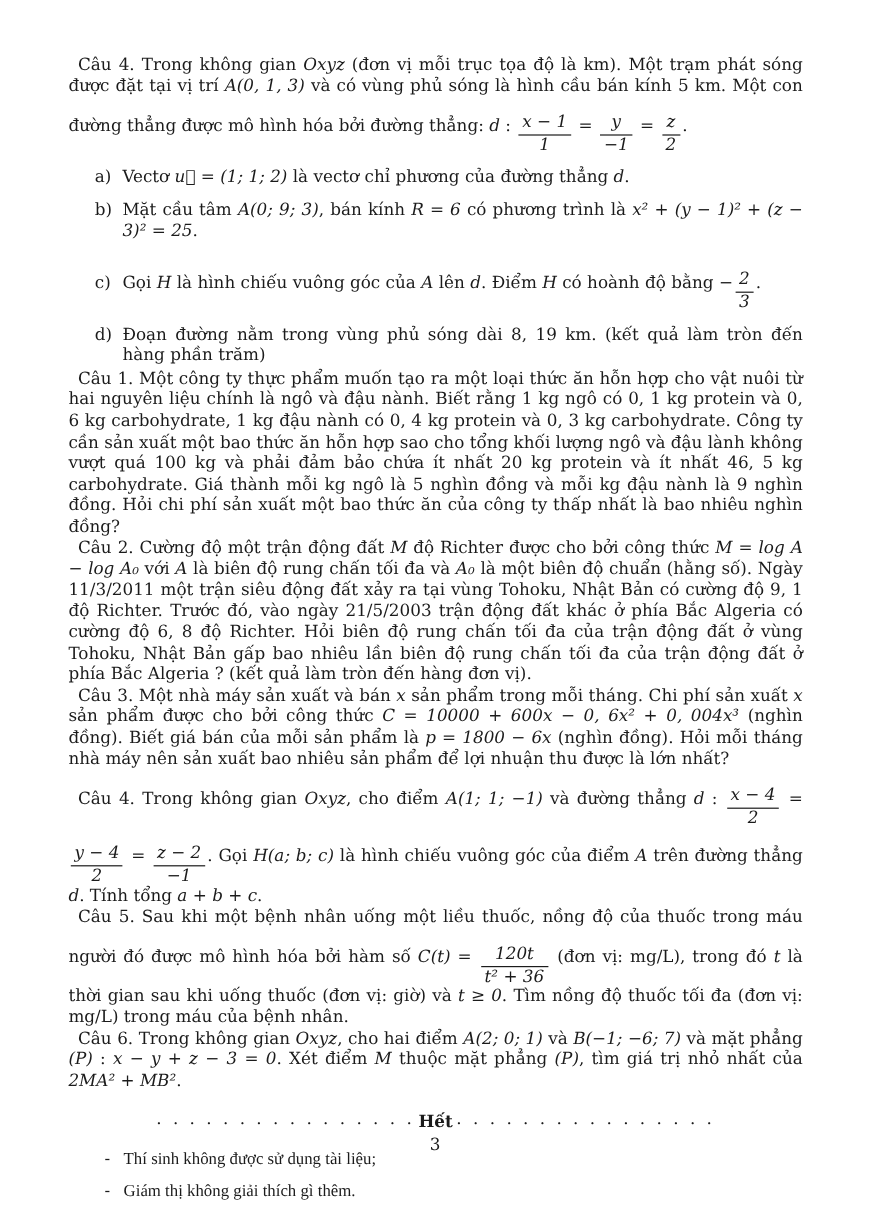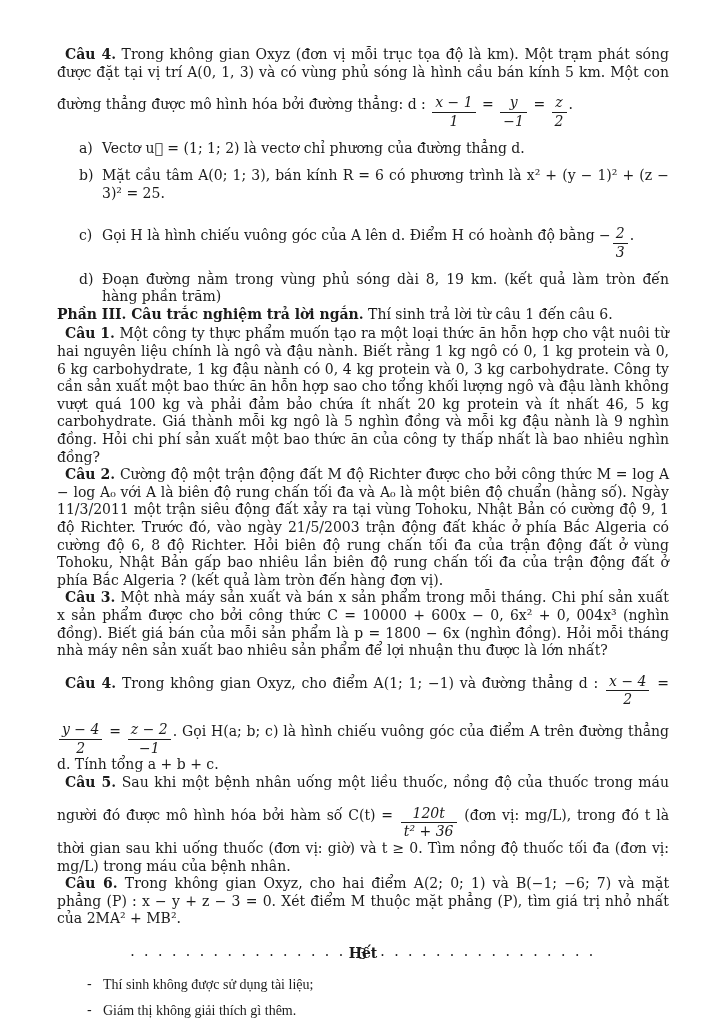--- a/index.html
+++ b/index.html
@@ -16,22 +16,22 @@
   }
   .content {
     position: absolute;
     left: 57px;
     top: 44px;
     width: 612px;
   }
   p.para { margin: 0; text-align: justify; }
   .q { margin-top: 5px; text-indent: 8px; }
   .q.tight { margin-top: 2px; }
-  .bold { font-weight: 700; }
-  .math { }
+  .bold { font-weight: 400; }
+  .math { font-style: italic; }
   .frac {
     display: inline-block;
     vertical-align: middle;
     text-align: center;
     margin: 0 2px;
     line-height: 1.12;
     font-style: italic;
     text-indent: 0;
   }
   .frac .fnum { display: block; padding: 1px 3px 1px; border-bottom: 1.2px solid #1b1b1b; margin-top: 13px; }
@@ -63,33 +63,32 @@
 
     <p class="para q tight"><span class="bold">Câu 4.</span> Trong không gian <span class="math">Oxyz</span> (đơn vị mỗi trục tọa độ là km). Một trạm phát sóng được đặt tại vị trí <span class="math">A(0, 1, 3)</span> và có vùng phủ sóng là hình cầu bán kính 5 km. Một con đường thẳng được mô hình hóa bởi đường thẳng: <span class="math">d</span> : <span class="frac"><span class="fnum">x − 1</span><span class="fden">1</span></span> = <span class="frac"><span class="fnum">y</span><span class="fden">−1</span></span> = <span class="frac"><span class="fnum">z</span><span class="fden">2</span></span>.</p>
 
     <section class="statements">
       <div class="statement">
         <span class="st-label">a)</span>
         <p class="st-body">Vectơ <span class="math">u⃗ = (1; 1; 2)</span> là vectơ chỉ phương của đường thẳng <span class="math">d</span>.</p>
       </div>
       <div class="statement">
         <span class="st-label">b)</span>
-        <p class="st-body">Mặt cầu tâm <span class="math">A(0; 1; 3)</span>, bán kính <span class="math">R = 6</span> có phương trình là <span class="math">x² + (y − 1)² + (z − 3)² = 25</span>.</p>
+        <p class="st-body">Mặt cầu tâm <span class="math">A(0; 9; 3)</span>, bán kính <span class="math">R = 6</span> có phương trình là <span class="math">x² + (y − 1)² + (z − 3)² = 25</span>.</p>
       </div>
       <div class="statement">
         <span class="st-label">c)</span>
         <p class="st-body">Gọi <span class="math">H</span> là hình chiếu vuông góc của <span class="math">A</span> lên <span class="math">d</span>. Điểm <span class="math">H</span> có hoành độ bằng <span class="math">−</span><span class="frac"><span class="fnum">2</span><span class="fden">3</span></span>.</p>
       </div>
       <div class="statement">
         <span class="st-label">d)</span>
         <p class="st-body">Đoạn đường nằm trong vùng phủ sóng dài 8, 19 km. (kết quả làm tròn đến hàng phần trăm)</p>
       </div>
     </section>
 
-    <p class="para section-header"><span class="bold">Phần III. Câu trắc nghiệm trả lời ngắn.</span> Thí sinh trả lời từ câu 1 đến câu 6.</p>
 
     <p class="para q tight"><span class="bold">Câu 1.</span> Một công ty thực phẩm muốn tạo ra một loại thức ăn hỗn hợp cho vật nuôi từ hai nguyên liệu chính là ngô và đậu nành. Biết rằng 1 kg ngô có 0, 1 kg protein và 0, 6 kg carbohydrate, 1 kg đậu nành có 0, 4 kg protein và 0, 3 kg carbohydrate. Công ty cần sản xuất một bao thức ăn hỗn hợp sao cho tổng khối lượng ngô và đậu lành không vượt quá 100 kg và phải đảm bảo chứa ít nhất 20 kg protein và ít nhất 46, 5 kg carbohydrate. Giá thành mỗi kg ngô là 5 nghìn đồng và mỗi kg đậu nành là 9 nghìn đồng. Hỏi chi phí sản xuất một bao thức ăn của công ty thấp nhất là bao nhiêu nghìn đồng?</p>
     <p class="para q"><span class="bold">Câu 2.</span> Cường độ một trận động đất <span class="math">M</span> độ Richter được cho bởi công thức <span class="math">M = log A − log A₀</span> với <span class="math">A</span> là biên độ rung chấn tối đa và <span class="math">A₀</span> là một biên độ chuẩn (hằng số). Ngày 11/3/2011 một trận siêu động đất xảy ra tại vùng Tohoku, Nhật Bản có cường độ 9, 1 độ Richter. Trước đó, vào ngày 21/5/2003 trận động đất khác ở phía Bắc Algeria có cường độ 6, 8 độ Richter. Hỏi biên độ rung chấn tối đa của trận động đất ở vùng Tohoku, Nhật Bản gấp bao nhiêu lần biên độ rung chấn tối đa của trận động đất ở phía Bắc Algeria ? (kết quả làm tròn đến hàng đơn vị).</p>
     <p class="para q"><span class="bold">Câu 3.</span> Một nhà máy sản xuất và bán <span class="math">x</span> sản phẩm trong mỗi tháng. Chi phí sản xuất <span class="math">x</span> sản phẩm được cho bởi công thức <span class="math">C = 10000 + 600x − 0, 6x² + 0, 004x³</span> (nghìn đồng). Biết giá bán của mỗi sản phẩm là <span class="math">p = 1800 − 6x</span> (nghìn đồng). Hỏi mỗi tháng nhà máy nên sản xuất bao nhiêu sản phẩm để lợi nhuận thu được là lớn nhất?</p>
     <p class="para q"><span class="bold">Câu 4.</span> Trong không gian <span class="math">Oxyz</span>, cho điểm <span class="math">A(1; 1; −1)</span> và đường thẳng <span class="math">d</span> : <span class="frac"><span class="fnum">x − 4</span><span class="fden">2</span></span> = <span class="frac"><span class="fnum">y − 4</span><span class="fden">2</span></span> = <span class="frac"><span class="fnum">z − 2</span><span class="fden">−1</span></span>. Gọi <span class="math">H(a; b; c)</span> là hình chiếu vuông góc của điểm <span class="math">A</span> trên đường thẳng <span class="math">d</span>. Tính tổng <span class="math">a + b + c</span>.</p>
     <p class="para q"><span class="bold">Câu 5.</span> Sau khi một bệnh nhân uống một liều thuốc, nồng độ của thuốc trong máu người đó được mô hình hóa bởi hàm số <span class="math">C(t) = </span><span class="frac"><span class="fnum">120t</span><span class="fden">t² + 36</span></span> (đơn vị: mg/L), trong đó <span class="math">t</span> là thời gian sau khi uống thuốc (đơn vị: giờ) và <span class="math">t ≥ 0</span>. Tìm nồng độ thuốc tối đa (đơn vị: mg/L) trong máu của bệnh nhân.</p>
     <p class="para q"><span class="bold">Câu 6.</span> Trong không gian <span class="math">Oxyz</span>, cho hai điểm <span class="math">A(2; 0; 1)</span> và <span class="math">B(−1; −6; 7)</span> và mặt phẳng <span class="math">(P)</span> : <span class="math">x − y + z − 3 = 0</span>. Xét điểm <span class="math">M</span> thuộc mặt phẳng <span class="math">(P)</span>, tìm giá trị nhỏ nhất của <span class="math">2MA² + MB²</span>.</p>
 
     <div class="divider">
       <span class="dots">. . . . . . . . . . . . . . . .</span><span class="divider-label">Hết</span><span class="dots">. . . . . . . . . . . . . . . .</span>

